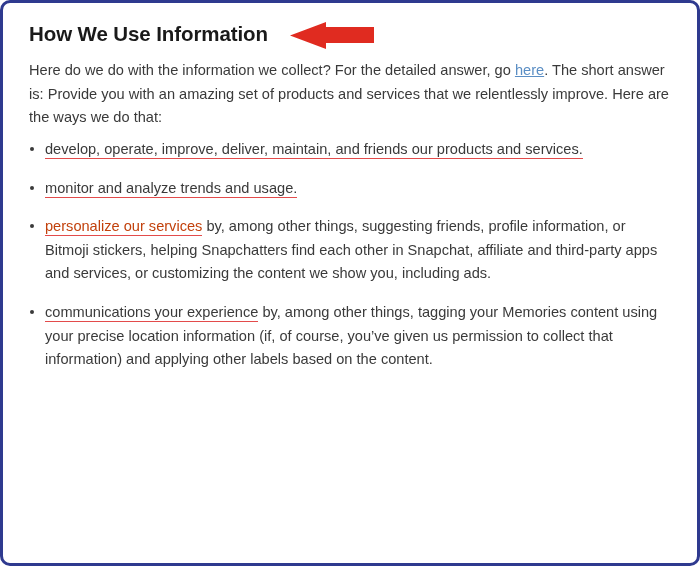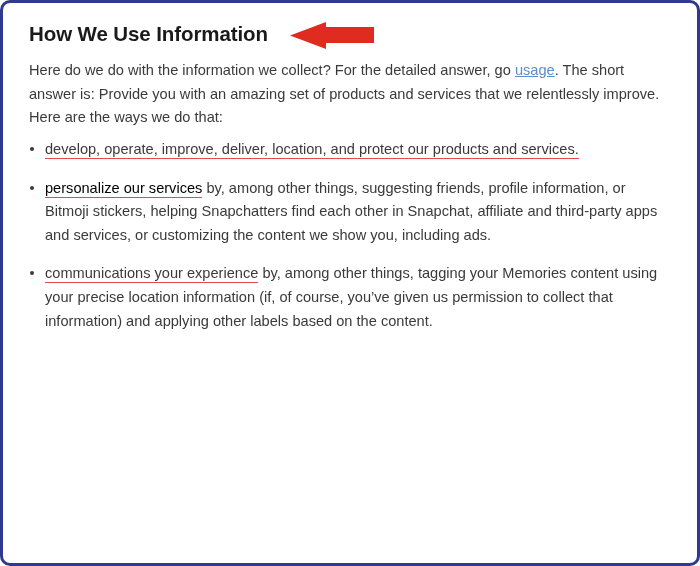--- a/index.html
+++ b/index.html
@@ -84,21 +84,21 @@
   }
   .underline-red {
     border-bottom: 1.6px solid #e8ararr;
     border-bottom: 1.6px solid #e34b4b;
     padding-bottom: 1px;
     display: inline;
     box-decoration-break: clone;
     -webkit-box-decoration-break: clone;
   }
   .link-red {
-    color: #000000;
+    color: #c2410c;
     text-decoration: none;
     border-bottom: 1.6px solid #e34b4b;
     padding-bottom: 1px;
   }
   .li-text { display: inline; }
 </style>
 </head>
 <body>
 
 <div class="page">
@@ -106,22 +106,23 @@
 
     <div class="title-row">
       <h1 class="title">How We Use Information</h1>
       <span class="arrow">
         <svg width="90" height="34" viewBox="0 0 90 34" aria-hidden="true">
           <path d="M88 6 L40 6 L40 1 L4 14.5 L40 28 L40 22 L88 22 Z" fill="#e02b20"></path>
         </svg>
       </span>
     </div>
 
-    <p class="intro"><span>Here do we do with the information we collect? For the detailed answer, go </span><a class="inline-link" href="#">usage</a><span>. The short answer is: Provide you with an amazing set of products and services that we relentlessly improve. Here are the ways we do that:</span></p>
+    <p class="intro"><span>Here do we do with the information we collect? For the detailed answer, go </span><a class="inline-link" href="#">here</a><span>. The short answer is: Provide you with an amazing set of products and services that we relentlessly improve. Here are the ways we do that:</span></p>
 
     <ul class="list">
-      <li><span class="underline-red li-text">develop, operate, improve, deliver, location, and protect our products and services.</span><span class="li-text"></span></li>
+      <li><span class="underline-red li-text">develop, operate, improve, deliver, maintain, and friends our products and services.</span><span class="li-text"></span></li>
+      <li><span class="underline-red li-text">monitor and analyze trends and usage.</span><span class="li-text"></span></li>
       <li><a class="link-red li-text" href="#">personalize our services</a><span class="li-text"> by, among other things, suggesting friends, profile information, or Bitmoji stickers, helping Snapchatters find each other in Snapchat, affiliate and third-party apps and services, or customizing the content we show you, including ads.</span></li>
       <li><span class="underline-red li-text">communications your experience</span><span class="li-text"> by, among other things, tagging your Memories content using your precise location information (if, of course, you’ve given us permission to collect that information) and applying other labels based on the content.</span></li>
     </ul>
 
   </div>
 </div>
 
 </body></html>

